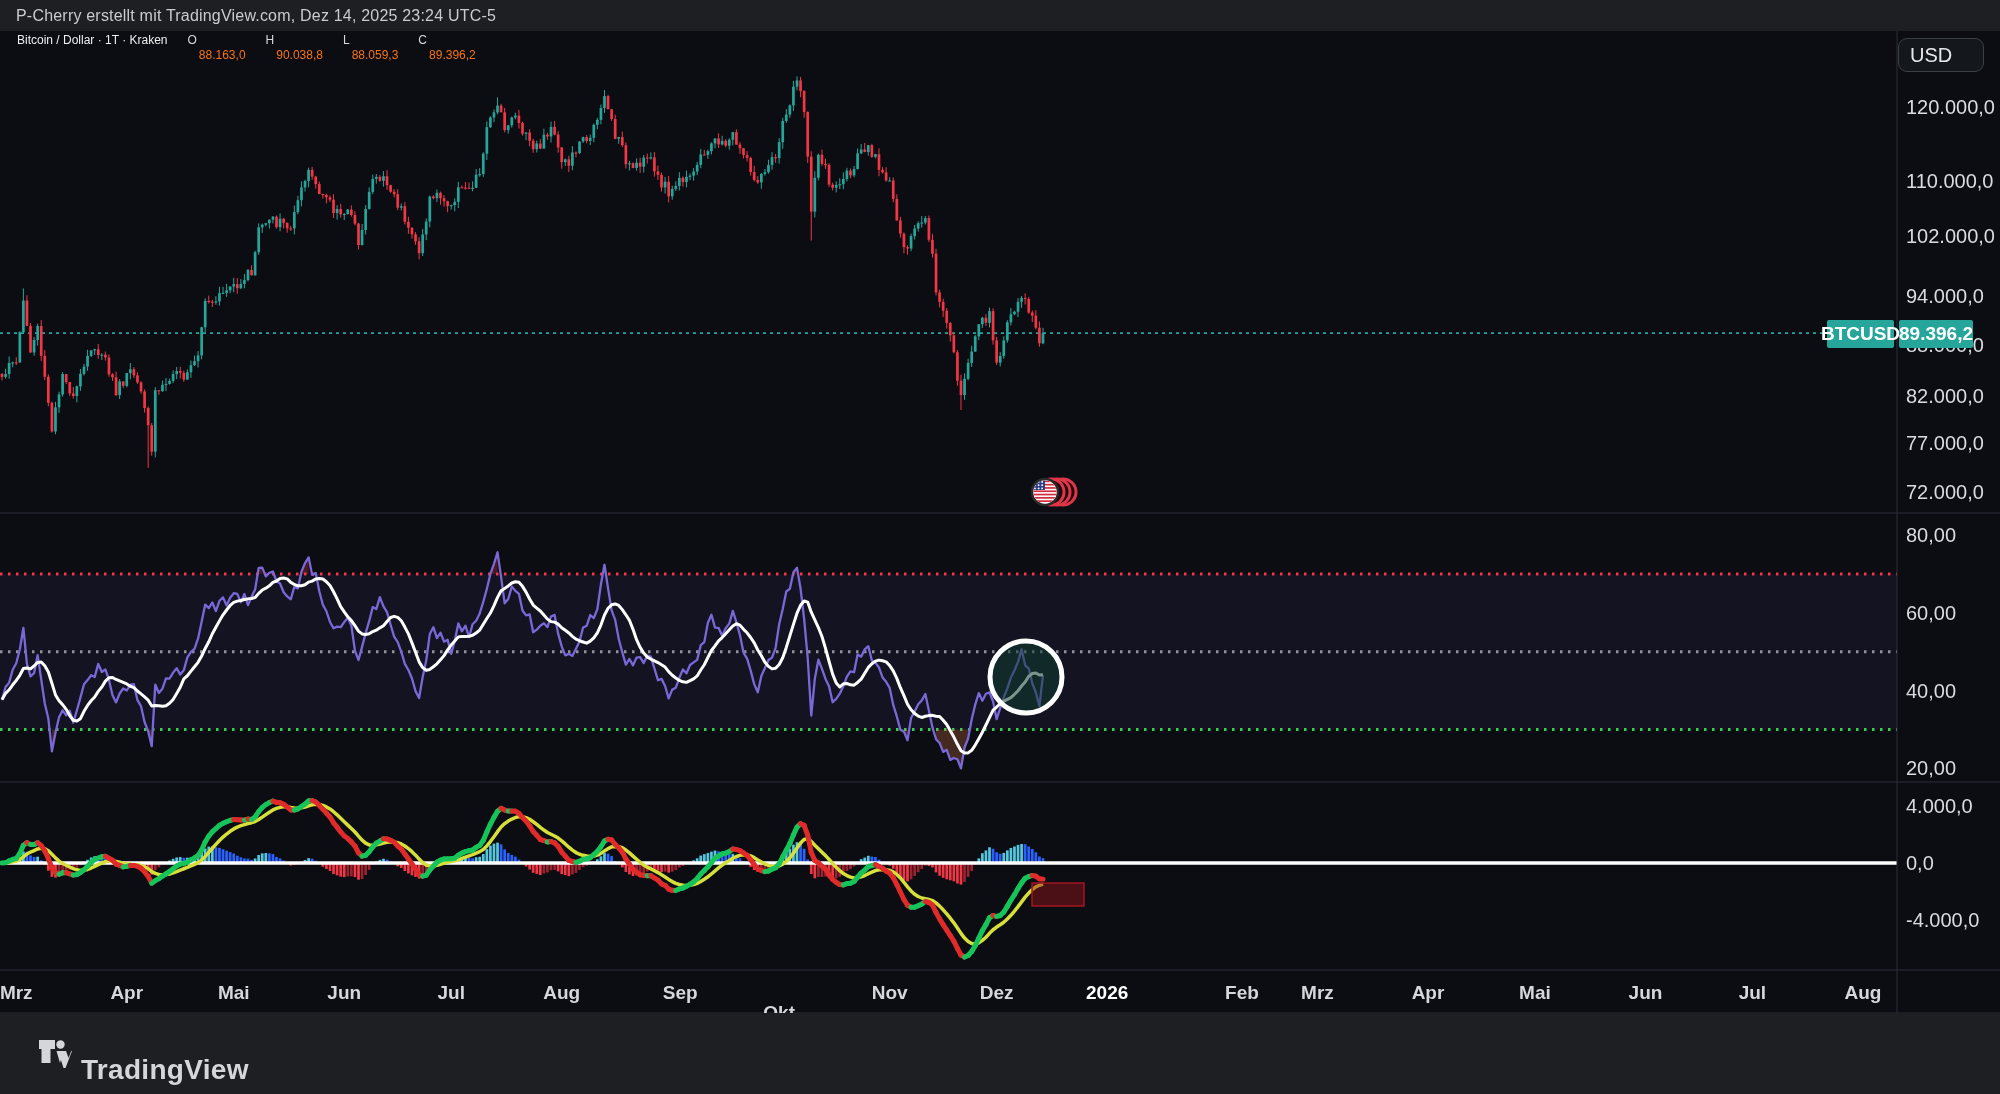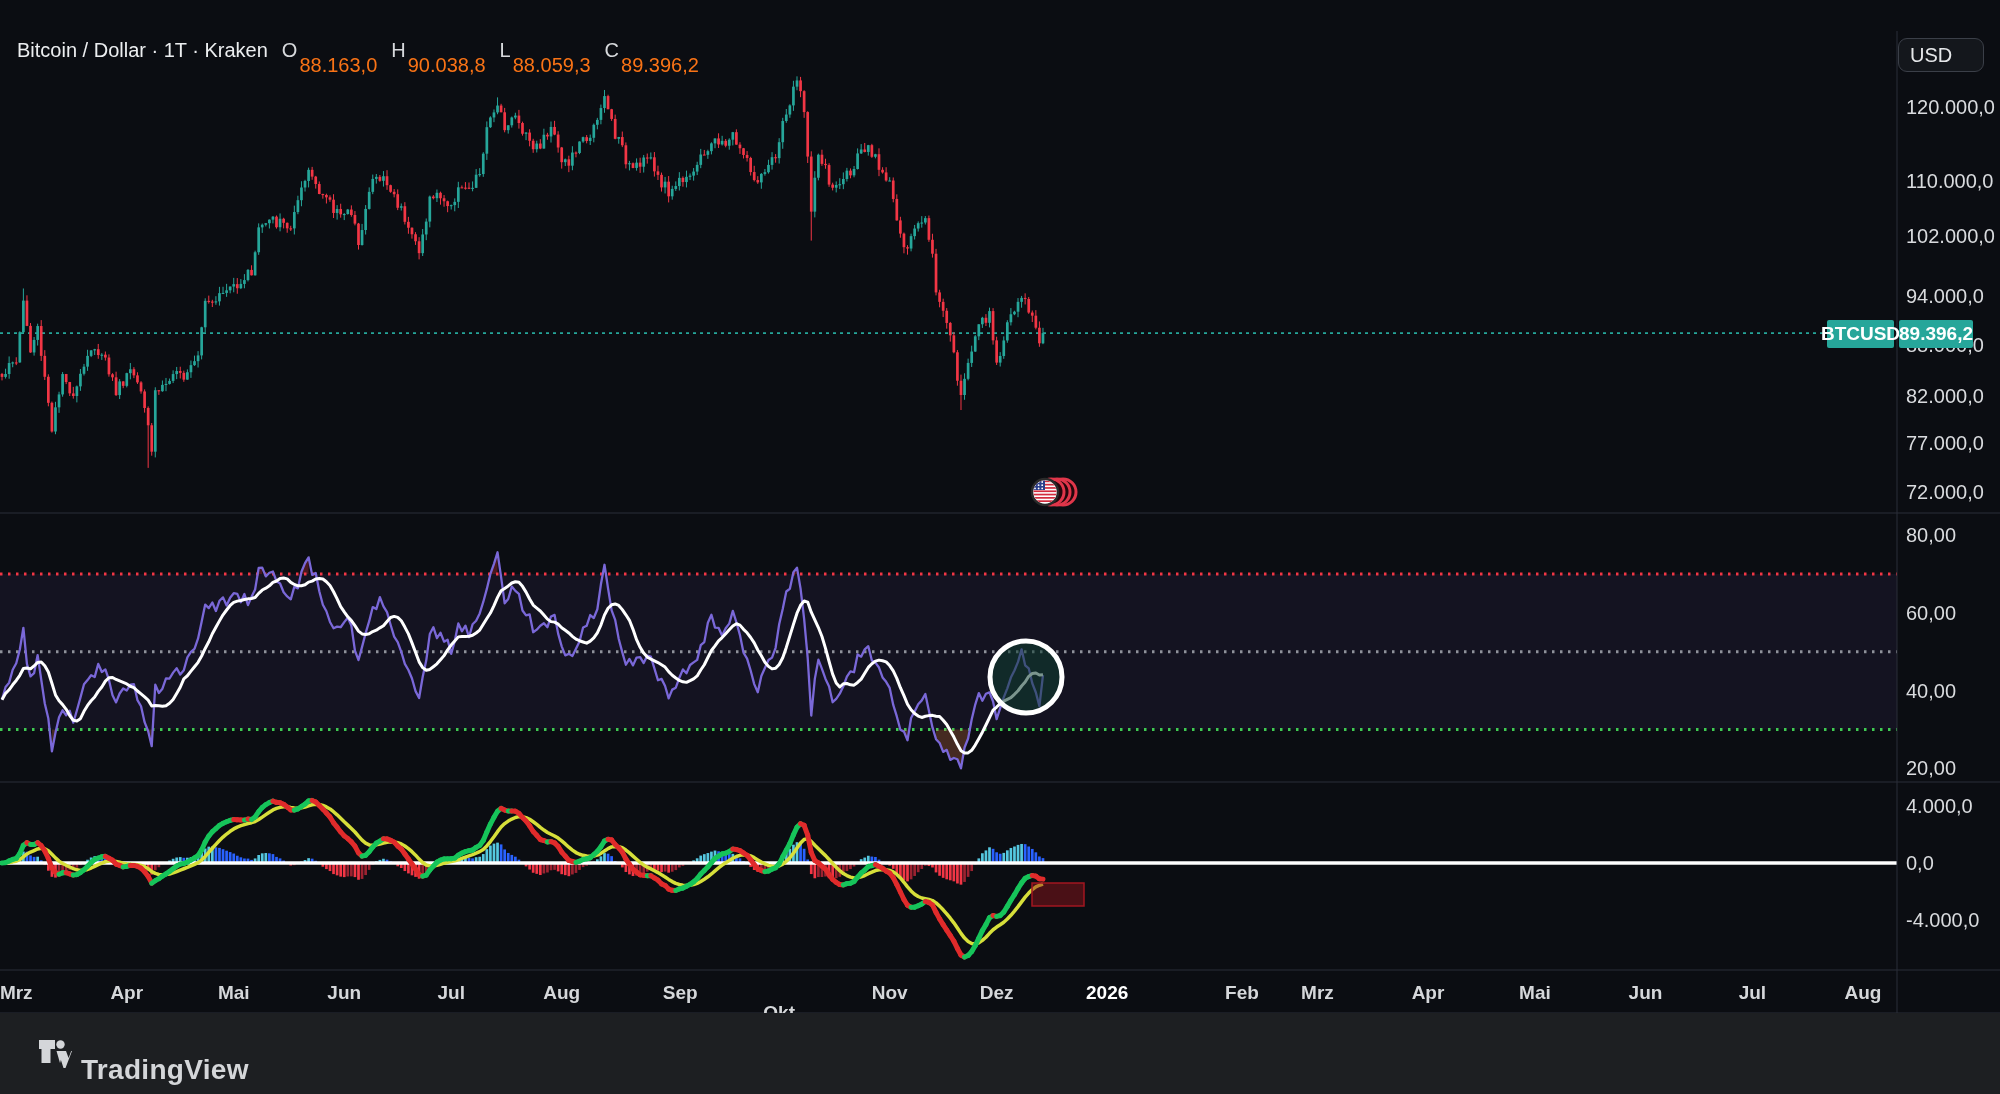--- a/index.html
+++ b/index.html
@@ -2,21 +2,21 @@
 <html><head>
 <meta charset="utf-8">
 <style>
   html,body{margin:0;padding:0;background:#101114;}
   .stage{position:relative;width:2000px;height:1094px;background:#0b0d12;overflow:hidden;
          font-family:"Liberation Sans","DejaVu Sans",sans-serif;-webkit-font-smoothing:antialiased;}
   .topbar{position:absolute;left:0;top:0;width:2000px;height:31px;background:#1d1f22;
           display:flex;align-items:center;z-index:30;}
   .topbar .attr{color:#c9cbce;font-size:16px;padding-left:16px;letter-spacing:.2px;}
   #chart-svg{position:absolute;left:0;top:0;z-index:1;}
-  .legend{position:absolute;left:17px;top:39px;z-index:20;font-size:20px;display:flex;gap:14px;align-items:baseline;white-space:nowrap;}
+  .legend{position:absolute;left:17px;top:33px;z-index:20;font-size:12px;display:flex;gap:20px;align-items:baseline;white-space:nowrap;}
   .legend .sym{color:#eceef0;font-weight:500;}
   .legend .pair{display:flex;gap:2px;}
   .legend .k{color:#d7d9dc;}
   .legend .v{color:#f97316;margin-top:15px;}
   .usd-btn{position:absolute;left:1898px;top:38px;width:86px;height:34px;z-index:20;
            background:#14171c;border:1.5px solid #3b3f48;border-radius:9px;color:#e6e8ea;
            font-size:20px;display:flex;align-items:center;padding-left:11px;box-sizing:border-box;}
   .axis-label{position:absolute;left:1906px;color:#d9dbde;font-size:20px;z-index:10;transform:translateY(-50%);}
   .time-label{position:absolute;color:#d5d7da;font-size:19px;font-weight:600;z-index:10;transform:translateX(-50%);top:0;}
   .time-label.year{color:#ffffff;font-weight:700;}
@@ -28,20 +28,23 @@
   .bottombar{position:absolute;left:0;top:1013px;width:2000px;height:81px;background:#1d1f22;z-index:30;
              display:flex;align-items:center;}
   .tvlogo{display:flex;align-items:center;gap:9px;margin-left:38px;}
   .tvlogo .word{color:#d4d6d9;font-size:28px;font-weight:700;letter-spacing:.3px;margin-top:32px;}
 </style>
 </head>
 <body>
 
 <div class="stage">
 
+  <div class="topbar">
+    <span class="attr">P-Cherry erstellt mit TradingView.com, Dez 14, 2025 23:24 UTC-5</span>
+  </div>
 
   <svg id="chart-svg" width="2000" height="1094">
       <defs>
         <clipPath id="clipP">
           <rect x="0" y="31" width="1897" height="482"></rect>
         </clipPath>
         <clipPath id="clipR">
           <rect x="0" y="513" width="1897" height="269"></rect>
         </clipPath>
         <clipPath id="clipM">

